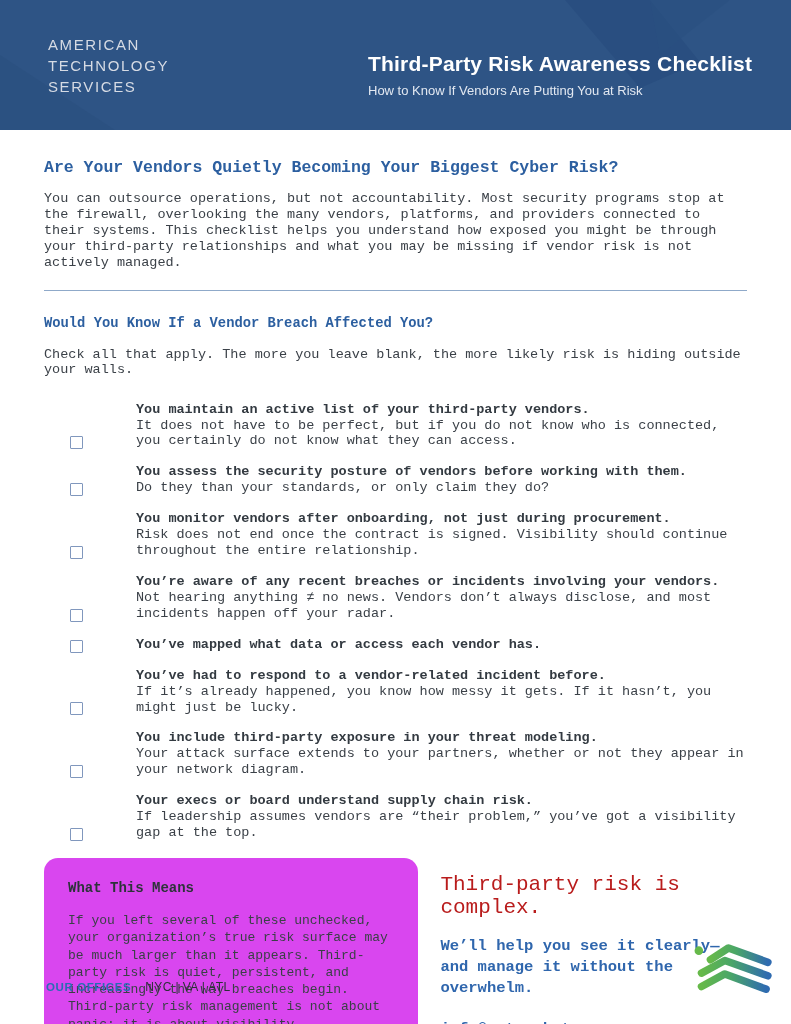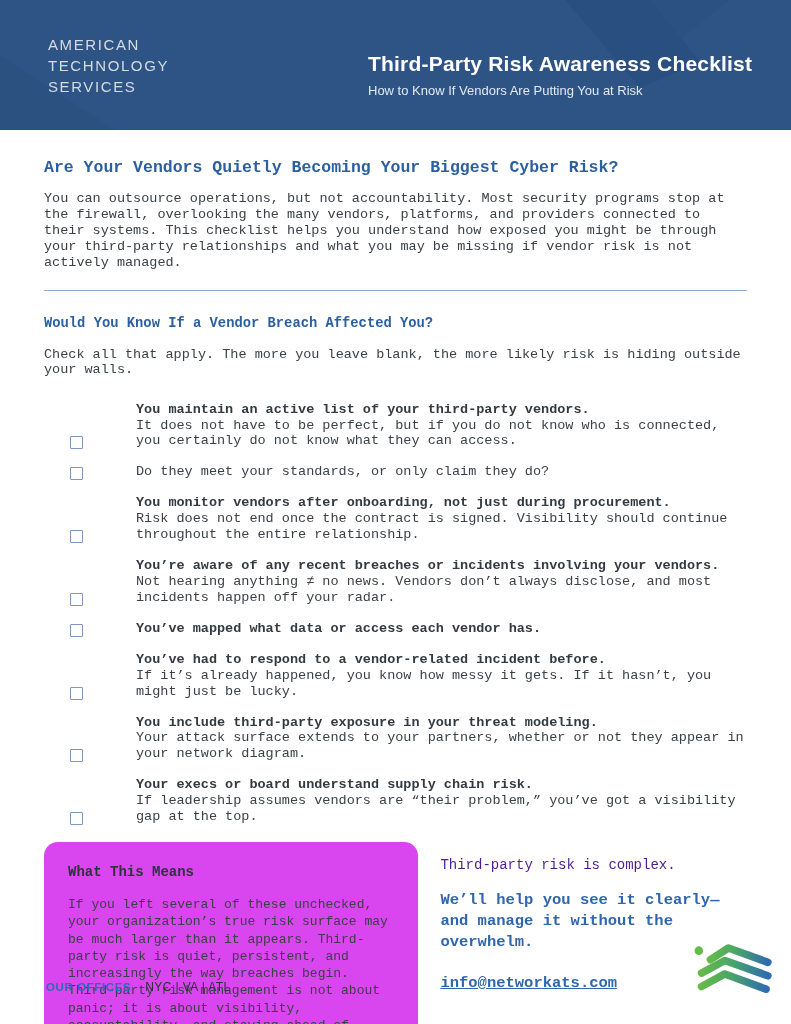--- a/index.html
+++ b/index.html
@@ -131,22 +131,22 @@
     line-height:1.33;
     color:#3a4046;
   }
   .cta{
     margin-left:22px;
     padding-top:15px;
     width:310px;
   }
   .cta-line1{
     margin:0;
-    font-size:14px;
-    color:#4c1d95;
+    font-size:21px;
+    color:#b91c1c;
   }
   .cta-line2{
     margin:17px 0 0 0;
     font-size:15.5px;
     font-weight:bold;
     line-height:1.35;
     color:#2f66ad;
   }
   .cta-email{
     display:inline-block;
@@ -223,21 +223,22 @@
         <div class="checkbox"></div>
         <div class="check-text">
           <div class="check-title">You maintain an active list of your third-party vendors.</div>
           <div class="check-desc">It does not have to be perfect, but if you do not know who is connected, you certainly do not know what they can access.</div>
         </div>
       </div>
 
       <div class="check-item">
         <div class="checkbox"></div>
         <div class="check-text">
-          <div class="check-desc">Do they meet your standards, or only claim they do?</div>
+          <div class="check-title">You assess the security posture of vendors before working with them.</div>
+          <div class="check-desc">Do they than your standards, or only claim they do?</div>
         </div>
       </div>
 
       <div class="check-item">
         <div class="checkbox"></div>
         <div class="check-text">
           <div class="check-title">You monitor vendors after onboarding, not just during procurement.</div>
           <div class="check-desc">Risk does not end once the contract is signed. Visibility should continue throughout the entire relationship.</div>
         </div>
       </div>

